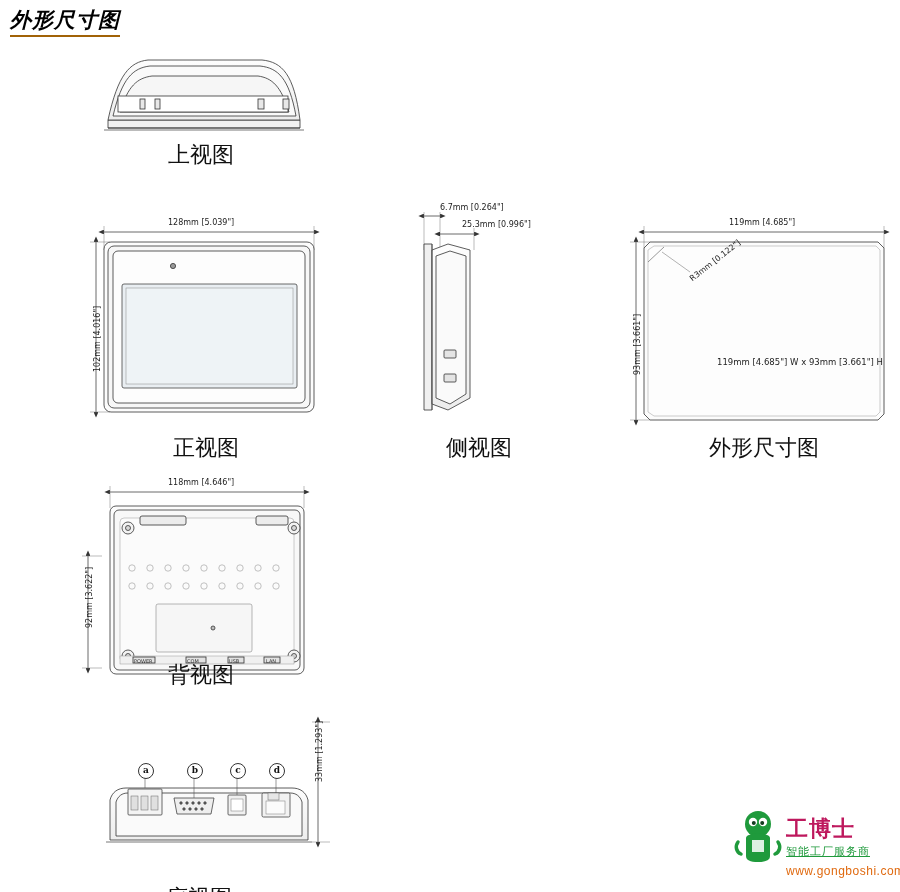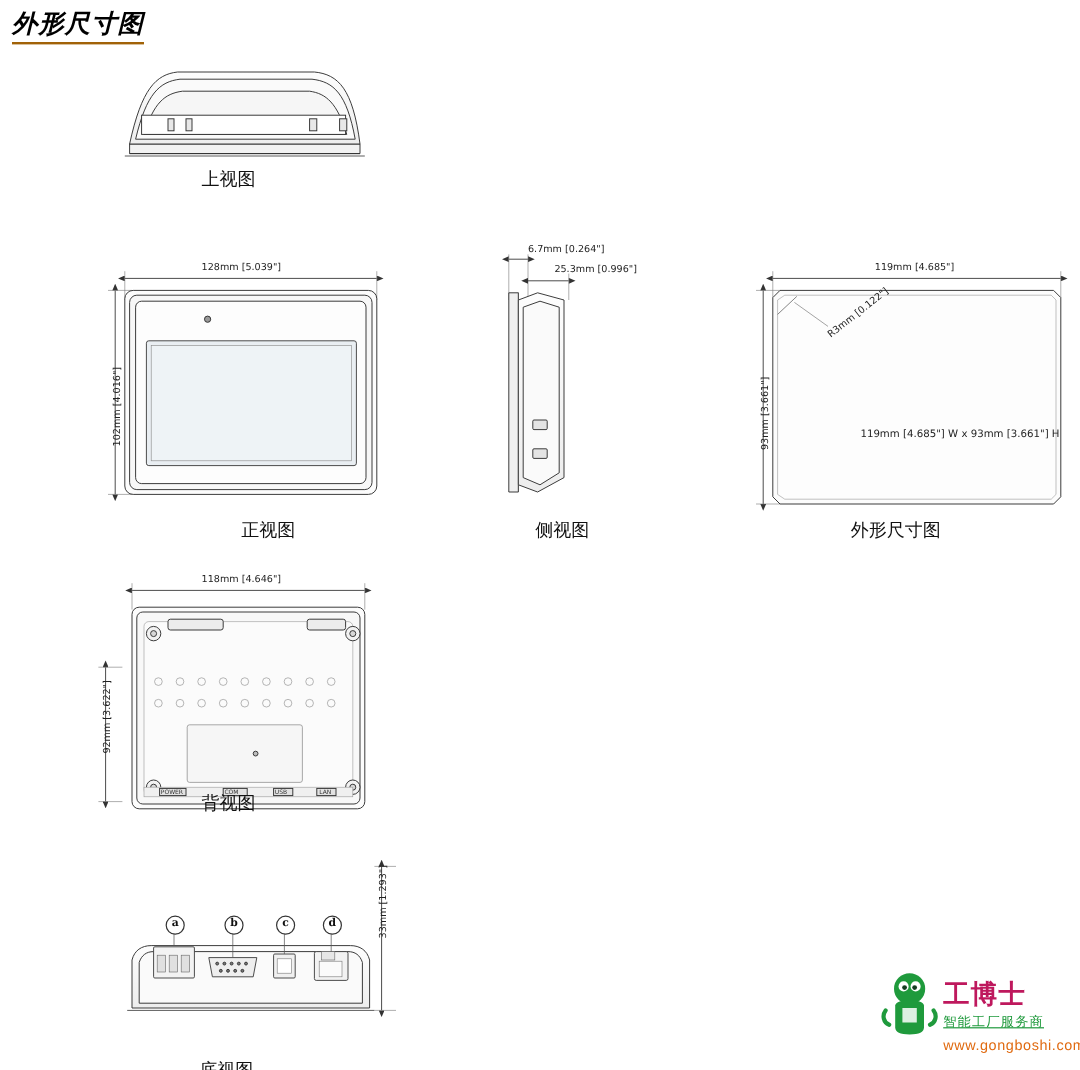--- a/index.html
+++ b/index.html
@@ -24,21 +24,21 @@
     font-style: italic;
     font-size: 21px;
     letter-spacing: 1px;
     border-bottom: 2px solid #a16207;
     padding-bottom: 1px;
     color: #000;
   }
   .view-caption {
     position: absolute;
     font-family: "Liberation Serif", serif;
-    font-size: 15px;
+    font-size: 22px;
     color: #111;
     white-space: nowrap;
   }
   .dim-label {
     position: absolute;
     font-family: "DejaVu Sans", sans-serif;
     font-size: 8px;
     color: #222;
     white-space: nowrap;
   }
@@ -322,21 +322,21 @@
 <div class="tiny-label" style="left:187px; top:658px;">COM</div>
 <div class="tiny-label" style="left:229px; top:658px;">USB</div>
 <div class="tiny-label" style="left:266px; top:658px;">LAN</div>
 
 <div class="port-letter" style="left:138px; top:763px;">a</div>
 <div class="port-letter" style="left:187px; top:763px;">b</div>
 <div class="port-letter" style="left:230px; top:763px;">c</div>
 <div class="port-letter" style="left:269px; top:763px;">d</div>
 
 <div class="view-caption" style="left:168px; top:140px;">上视图</div>
-<div class="view-caption" style="left:173px; top:433px;margin-left:28px;">正视图</div>
+<div class="view-caption" style="left:173px; top:433px;">正视图</div>
 <div class="view-caption" style="left:404px; top:433px;margin-left:42px;">侧视图</div>
 <div class="view-caption" style="left:709px; top:433px;">外形尺寸图</div>
 <div class="view-caption" style="left:168px; top:660px;">背视图</div>
 <div class="view-caption" style="left:166px; top:883px;">底视图</div>
 
 <div class="wm">
   <svg width="52" height="56" viewBox="0 0 52 56" style="position:absolute;left:0;top:8px;">
     <circle cx="26" cy="16" r="13" fill="#1f9a3c"></circle>
     <circle cx="21" cy="14" r="4.2" fill="#ffffff"></circle>
     <circle cx="31" cy="14" r="4.2" fill="#ffffff"></circle>

